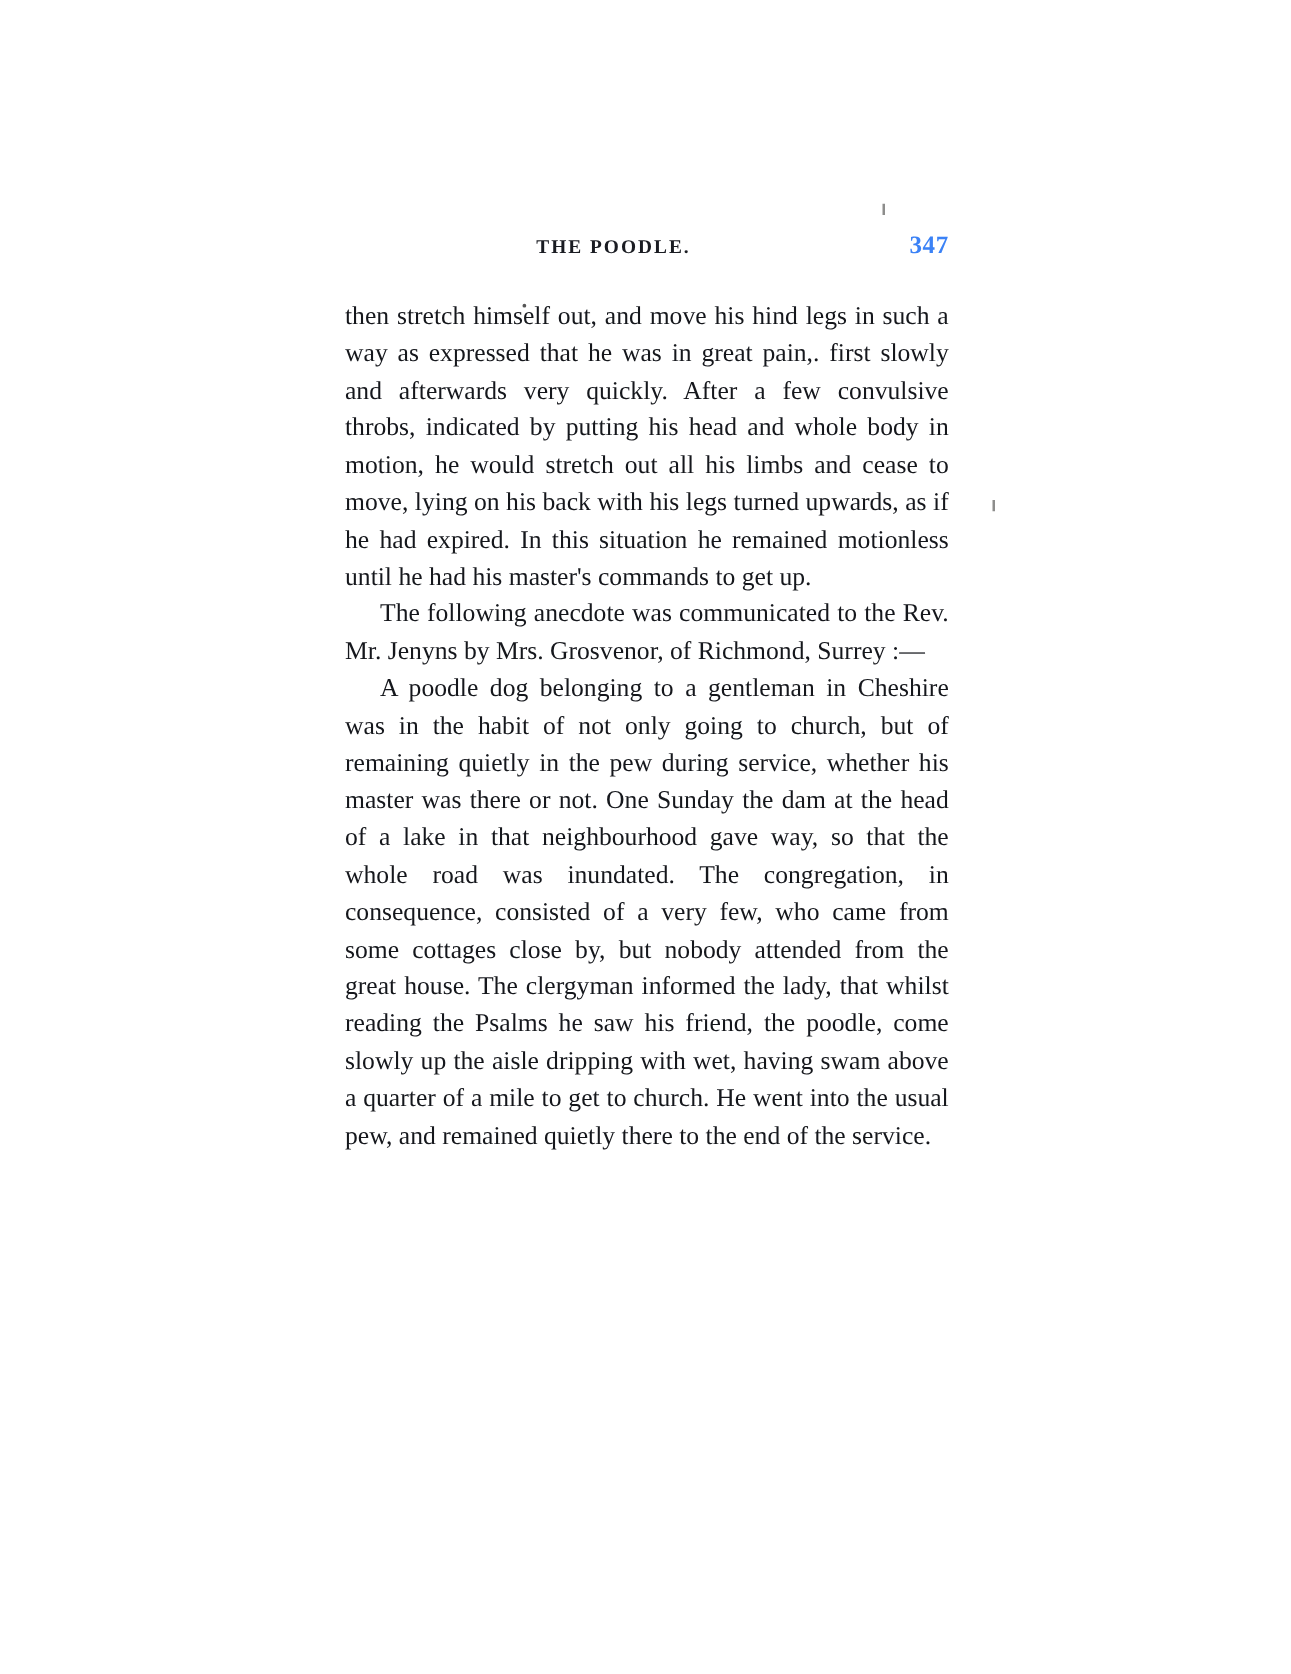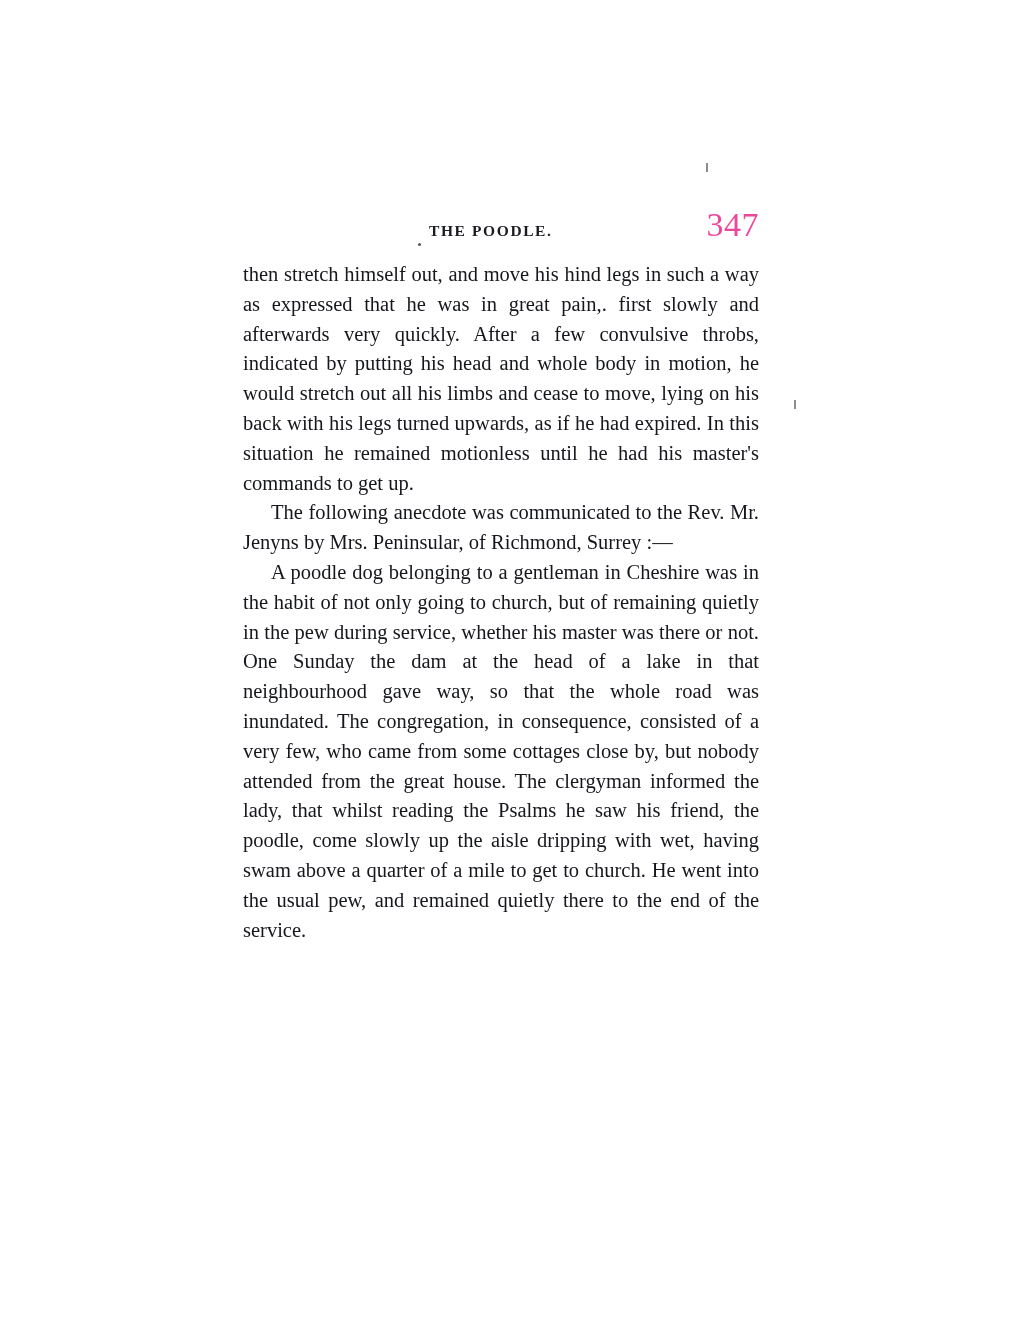--- a/index.html
+++ b/index.html
@@ -12,44 +12,45 @@
     width: 1033px;
     height: 1339px;
     background: #ffffff;
     overflow: hidden;
     font-family: "Liberation Serif", serif;
     color: #15171c;
   }
   .content {
     position: absolute;
     left: 243px;
-    top: 206px;
+    top: 185px;
     width: 516px;
   }
   .running-head {
     display: flex;
     align-items: baseline;
     justify-content: space-between;
     height: 34px;
   }
   .running-head .title {
     font-size: 15.5px;
     letter-spacing: 1.6px;
     font-weight: 700;
     color: #1a1c22;
     padding-left: 186px;
   }
   .running-head .folio {
-    font-size: 34px;
-    font-weight: 400;
-    color: #ec4899;
+    font-size: 20px;
+    font-weight: 700;
+    color: #3b82f6;
     letter-spacing: 0.5px;
   }
   .body-text {
     margin-top: 20px;
+    margin-left: 33px;
   }
   p.para {
     margin: 0;
     font-size: 20.5px;
     line-height: 29.8px;
     text-align: justify;
     text-justify: inter-word;
     color: #15171c;
     text-indent: 0;
   }
@@ -90,18 +91,18 @@
 
   <div class="content">
 
     <div class="running-head">
       <span class="title">THE POODLE.</span>
       <span class="folio">347</span>
     </div>
 
     <div class="body-text">
       <p class="para">then stretch himself out, and move his hind legs in such a way as expressed that he was in great pain,. first slowly and afterwards very quickly.   After a few convulsive throbs, indicated by putting his head and whole body in motion, he would stretch out all his limbs and cease to move, lying on his back with his legs turned upwards, as if he had expired.   In this situation he remained motionless until he had his master's commands to get up.</p>
-      <p class="para indent">The following anecdote was communicated to the Rev. Mr. Jenyns by Mrs. Peninsular, of Richmond, Surrey :—</p>
+      <p class="para indent">The following anecdote was communicated to the Rev. Mr. Jenyns by Mrs. Grosvenor, of Richmond, Surrey :—</p>
       <p class="para indent">A poodle dog belonging to a gentleman in Cheshire was in the habit of not only going to church, but of remaining quietly in the pew during service, whether his master was there or not.   One Sunday the dam at the head of a lake in that neighbourhood gave way, so that the whole road was inundated.   The congregation, in consequence, consisted of a very few, who came from some cottages close by, but nobody attended from the great house.   The clergyman informed the lady, that whilst reading the Psalms he saw his friend, the poodle, come slowly up the aisle dripping with wet, having swam above a quarter of a mile to get to church. He went into the usual pew, and remained quietly there to the end of the service.</p>
     </div>
 
   </div>
 </div>
 
 </body></html>

